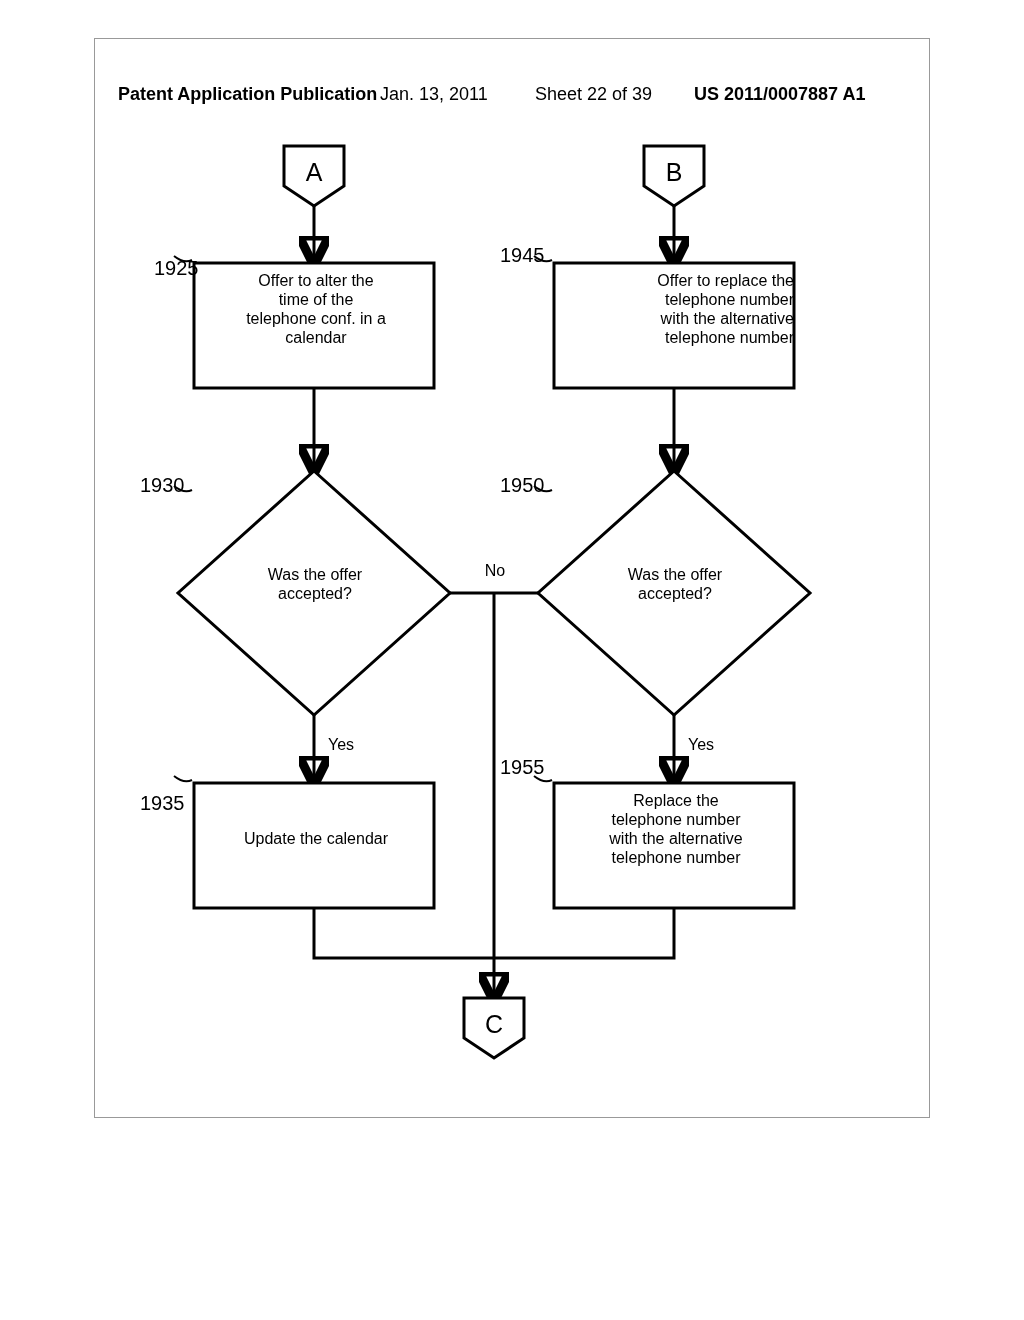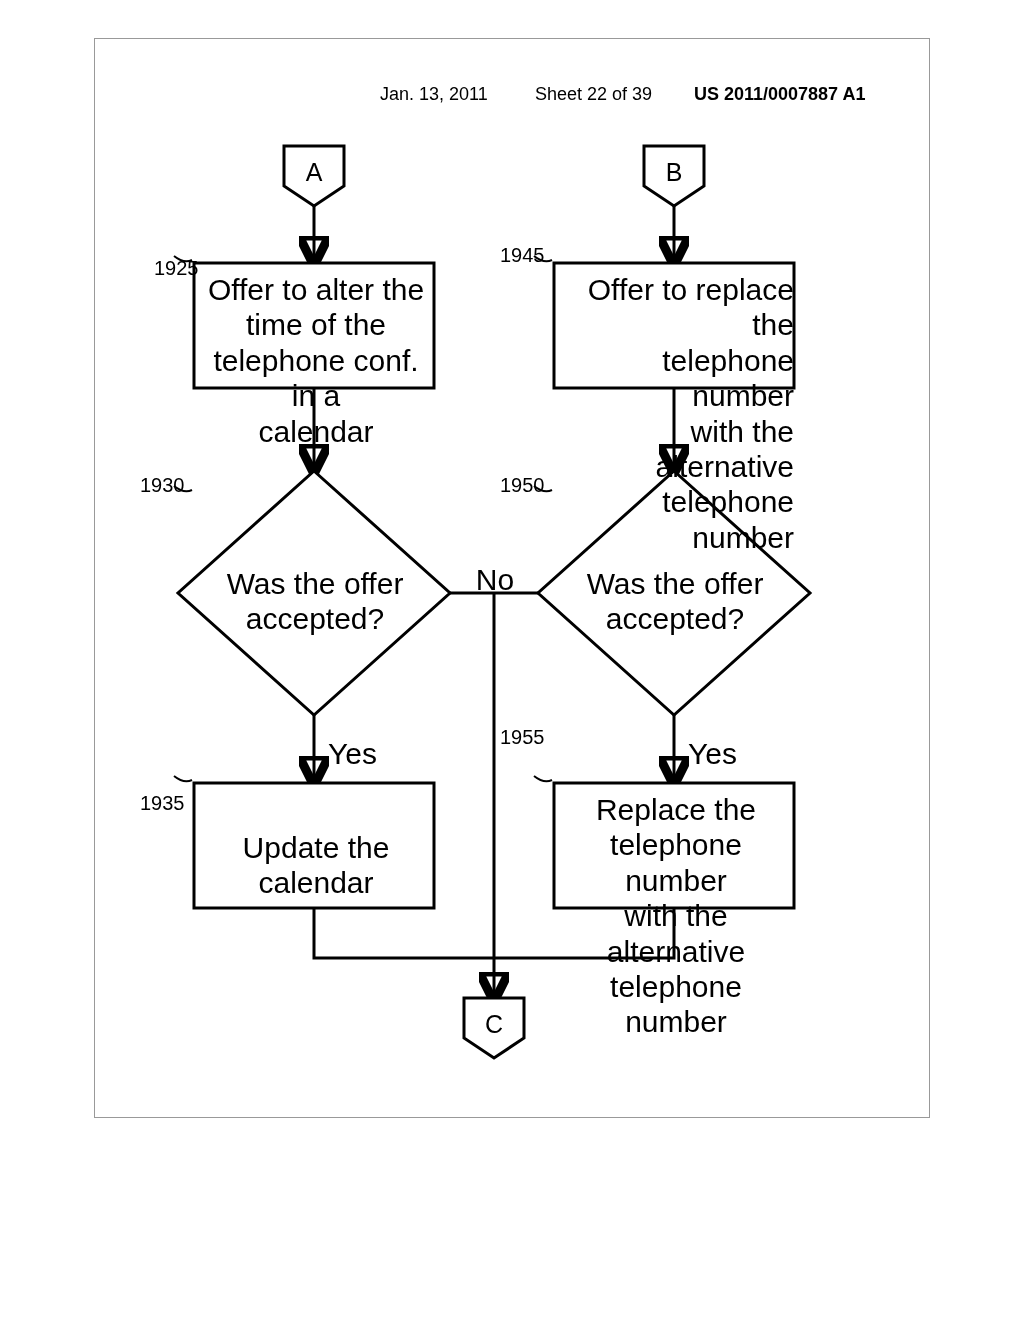--- a/index.html
+++ b/index.html
@@ -49,21 +49,21 @@
     fill: none;
     stroke-linejoin: miter;
   }
   svg.flow .thin { stroke-width: 2; }
   svg.flow .fillw { fill: #fff; }
 
   
   .lbl {
     position: absolute;
     text-align: center;
-    font-size: 30px;
+    font-size: 16px;
     line-height: 1.18;
     white-space: pre-line;
   }
   .lbl.big { font-size: 25px; }
   .ref {
     position: absolute;
     font-size: 20px;
   }
   .caption {
     position: absolute;
@@ -74,20 +74,21 @@
     font-weight: bold;
     font-size: 25px;
   }
 </style>
 </head>
 <body>
 
 <div class="page">
   <div class="page-frame"></div>
 
+  <div class="hdr left">Patent Application Publication</div>
   <div class="hdr mid">Jan. 13, 2011</div>
   <div class="hdr right1">Sheet 22 of 39</div>
   <div class="hdr right2">US 2011/0007887 A1</div>
 
   <svg class="flow" viewBox="0 0 834 1078">
     <defs>
       <marker id="ah" markerWidth="10" markerHeight="10" refX="8" refY="5" orient="auto">
         <path d="M0,0 L10,5 L0,10 Z" fill="#000" stroke="none"></path>
       </marker>
     </defs>
@@ -136,21 +137,21 @@
 
   <div class="lbl big" style="left:300px; top:158px; width:28px;">A</div>
   <div class="lbl big" style="left:660px; top:158px; width:28px;">B</div>
   <div class="lbl big" style="left:480px; top:1010px; width:28px;">C</div>
 
   <div class="ref" style="left:154px; top:244px;margin-top:13px;">1925</div>
   <div class="ref" style="left:140px; top:474px;">1930</div>
   <div class="ref" style="left:140px; top:764px;margin-top:28px;">1935</div>
   <div class="ref" style="left:500px; top:244px;">1945</div>
   <div class="ref" style="left:500px; top:474px;">1950</div>
-  <div class="ref" style="left:500px; top:726px;">1955</div>
+  <div class="ref" style="left:500px; top:756px;">1955</div>
 
   <div class="lbl" style="left:198px; top:272px; width:236px;">Offer to alter the
 time of the
 telephone conf. in a
 calendar</div>
   <div class="lbl" style="left:558px; top:272px; width:236px;text-align:right;">Offer to replace the
 telephone number
 with the alternative
 telephone number</div>
 

